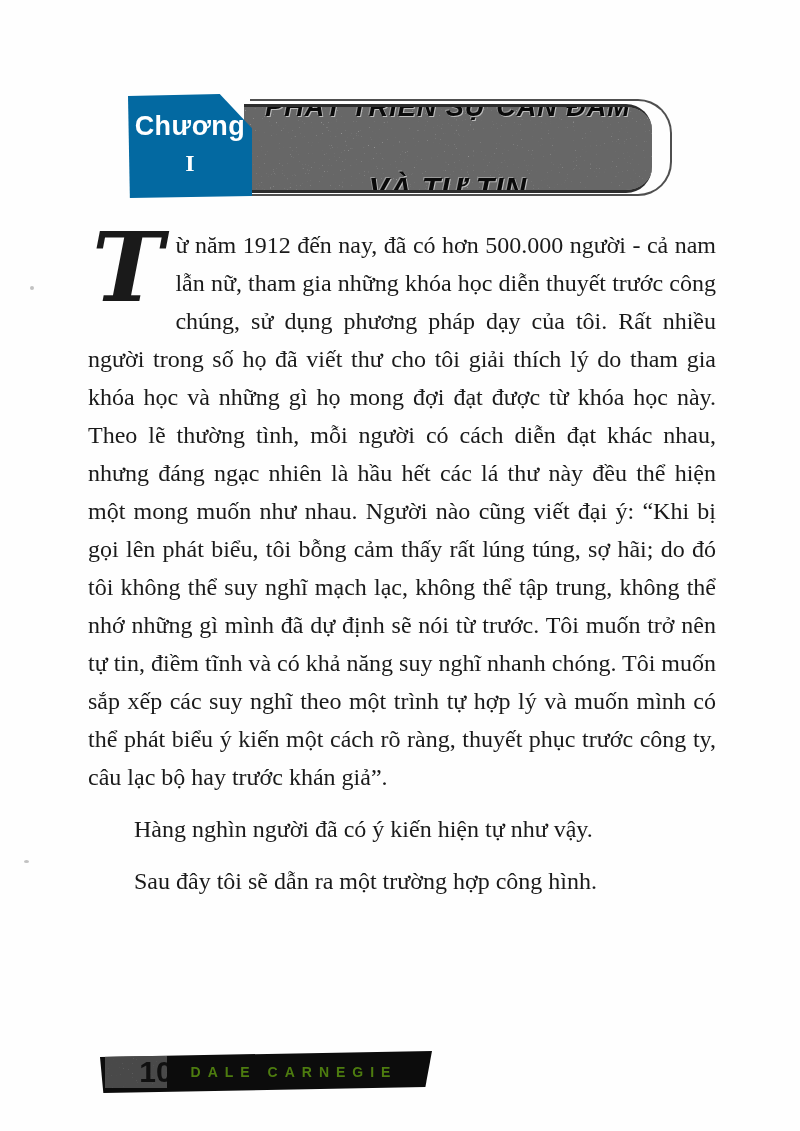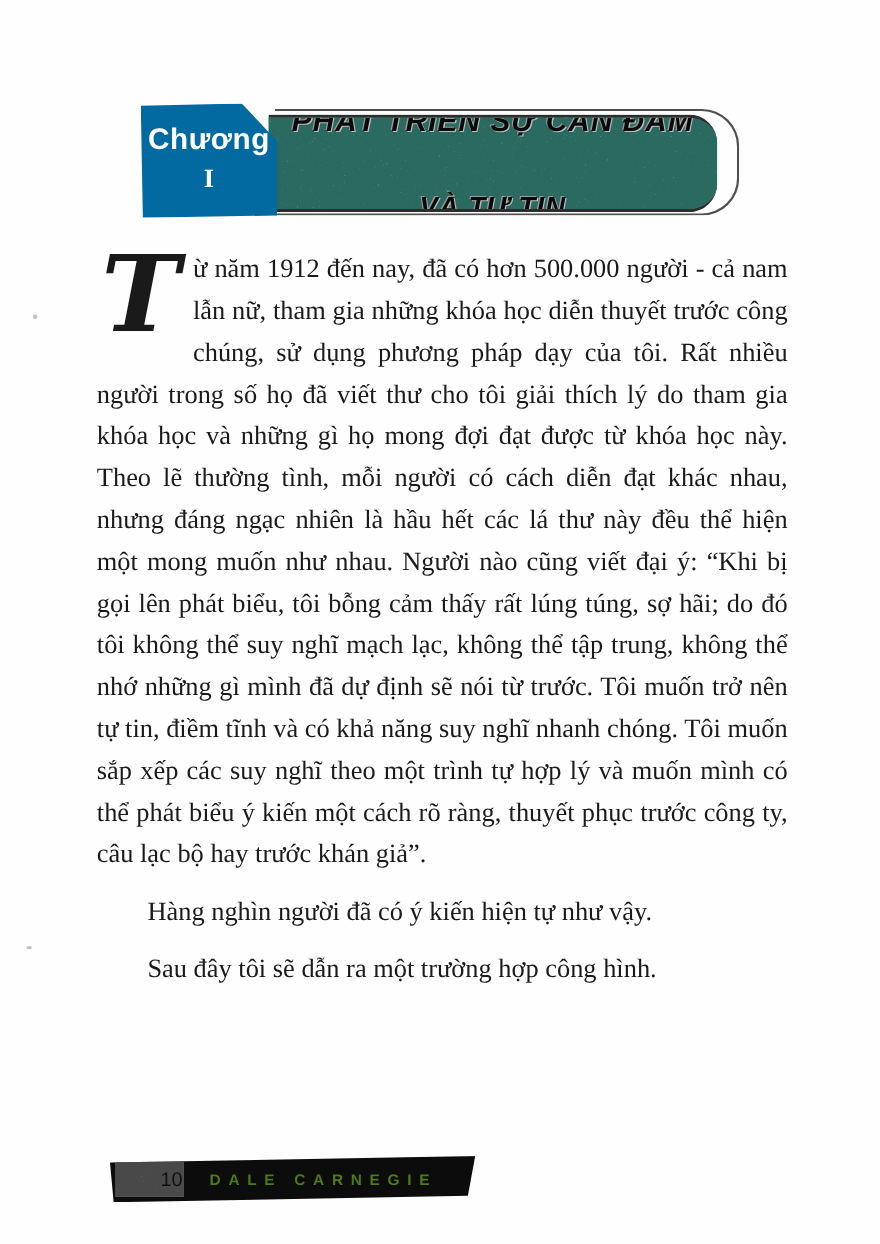--- a/index.html
+++ b/index.html
@@ -21,21 +21,21 @@
     width: 420px; height: 93px;
     border: 2px solid #4f4f4f;
     border-left: none;
     border-radius: 0 34px 34px 0;
     z-index: 1;
   }
   .title-banner {
     position: absolute;
     left: 244px; top: 104px;
     width: 408px; height: 83px;
-    background: #5eead4;
+    background: #e5e5e5;
     border-radius: 0 26px 26px 0;
     border-top: 3px solid #2d2d2d;
     border-bottom: 3px solid #2d2d2d;
     overflow: hidden;
     z-index: 2;
     display: flex;
     flex-direction: column;
     align-items: center;
     justify-content: center;
   }
@@ -48,21 +48,21 @@
     font-family: "Liberation Sans", sans-serif;
     font-weight: bold;
     font-style: italic;
     color: #0a0a0a;
     text-shadow: 1px 1px 0 #bdbdbd, -1px -1px 0 #9a9a9a;
     letter-spacing: 1px;
     line-height: 1.15;
     text-align: center;
   }
   .banner-line1 { font-size: 27px; }
-  .banner-line2 { font-size: 25px; margin-top: 48px; }
+  .banner-line2 { font-size: 30px; margin-top: 48px; }
 
   .chapter-box {
     position: absolute;
     left: 128px; top: 94px;
     width: 124px; height: 104px;
     background: #0369a1;
     clip-path: polygon(0% 2%, 74% 0%, 100% 33%, 100% 98%, 1.5% 100%);
     z-index: 3;
     text-align: center;
     font-family: "Liberation Sans", sans-serif;
@@ -124,22 +124,22 @@
     align-items: center;
     justify-content: center;
   }
   .page-num-block svg.texture {
     position: absolute; left: 0; top: 0; width: 100%; height: 100%;
   }
   .page-number {
     position: relative;
     z-index: 2;
     font-family: "Liberation Sans", sans-serif;
-    font-weight: normal;
-    font-size: 18px;
+    font-weight: bold;
+    font-size: 30px;
     color: #101010;
     margin-left: 40px;
   }
   .footer-author {
     position: absolute;
     left: 70px; right: 14px; top: 0; bottom: 0;
     display: flex;
     align-items: center;
     justify-content: center;
     font-family: "Liberation Sans", sans-serif;

